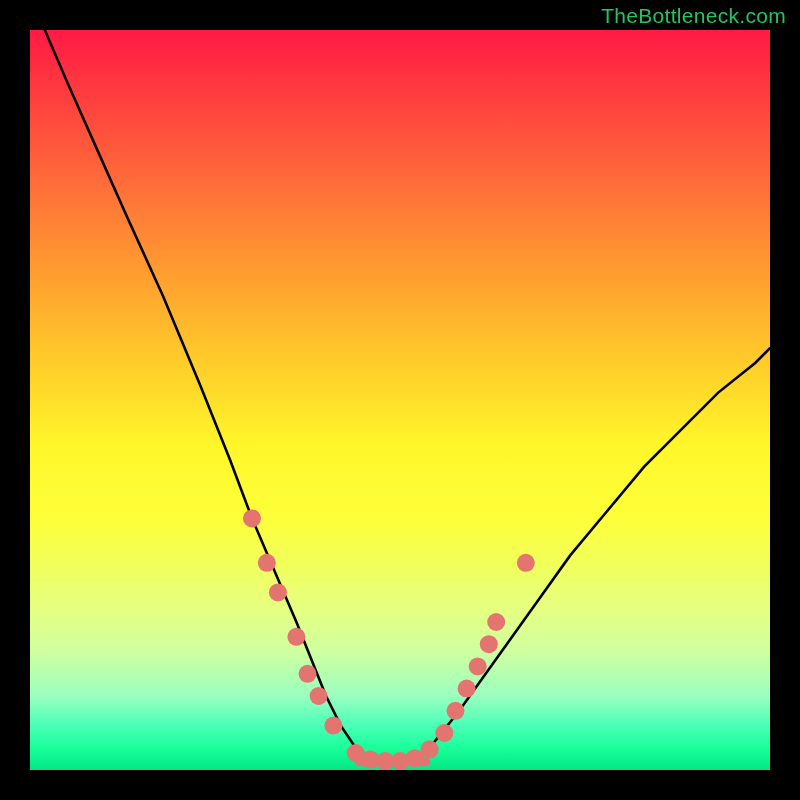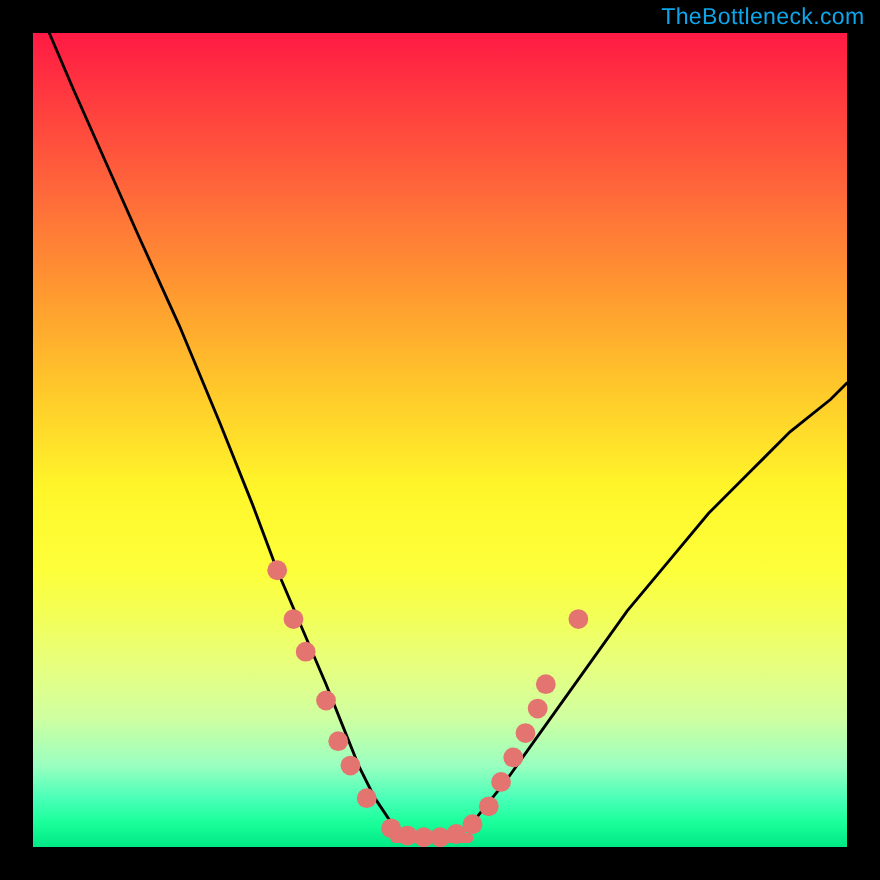--- a/index.html
+++ b/index.html
@@ -44,21 +44,21 @@
       #9affc0 90%,
       #4affb8 94%,
       #1aff9a 97%,
       #00e884 100%
     );
   }
   .watermark {
     position: absolute;
     top: 4px;
     right: 14px;
-    color: #0ea5e9;
+    color: #22c55e;
     font-size: 21px;
     letter-spacing: 0.3px;
     font-weight: 500;
     user-select: none;
   }
   svg {
     position: absolute;
     inset: 0;
   }
 </style>

